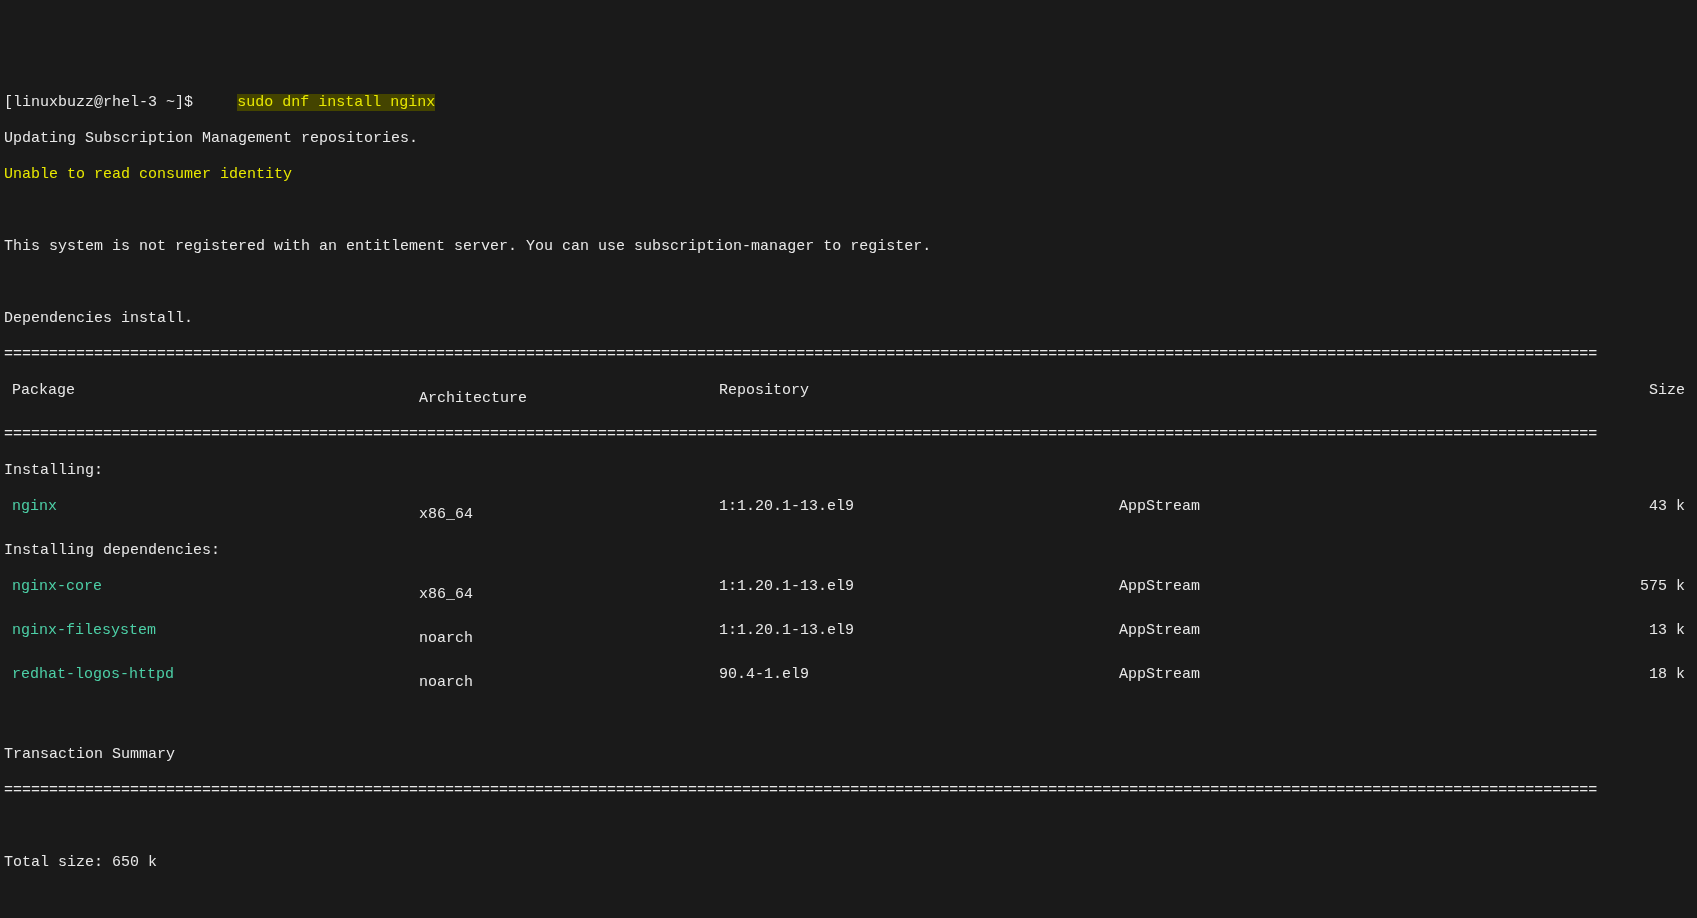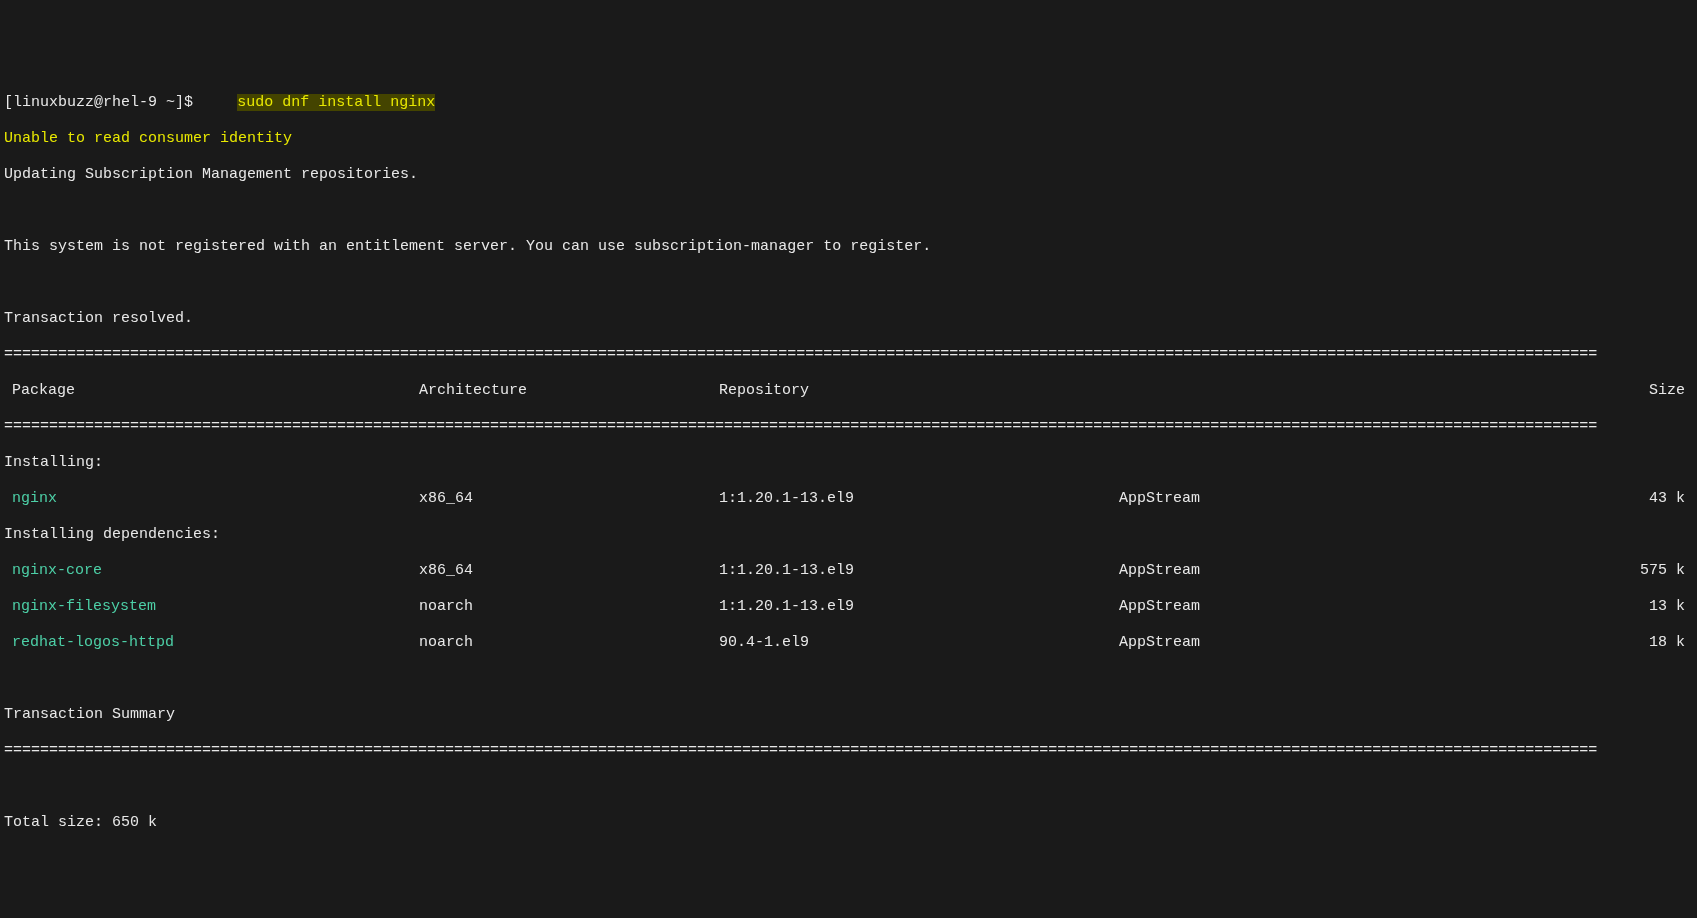--- a/index.html
+++ b/index.html
@@ -14,39 +14,39 @@
       overflow-x: hidden;
     }
     .yellow { color: #e8e800; }
     .green { color: #4dd0a7; }
     .prompt-bracket { color: #e8e8e8; }
     .highlight-bg { background: #444400; color: #e8e800; margin-left: 35px; }
     .line { display: block; }
     .divider { letter-spacing: 0; overflow: hidden; width: 100%; }
     .pkg-row { display: flex; }
     .col-pkg { width: 415px; flex-shrink: 0; }
-    .col-arch { width: 300px; flex-shrink: 0; }
+    .col-arch { width: 300px; flex-shrink: 0; margin-top: 8px; }
     .col-ver { width: 400px; flex-shrink: 0; }
     .col-repo { width: 310px; flex-shrink: 0; }
     .col-size { flex: 1; text-align: right; padding-right: 8px; }
     .indent { padding-left: 8px; }
   </style>
 </head>
 <body>
 
 
 
 <div>
-<span class="line"><span class="prompt-bracket">[</span><span>linuxbuzz@rhel-9</span><span class="prompt-bracket"> </span><span>~</span><span class="prompt-bracket">]</span><span>$</span> <span class="highlight-bg">sudo dnf install nginx</span></span>
+<span class="line"><span class="prompt-bracket">[</span><span>linuxbuzz@rhel-3</span><span class="prompt-bracket"> </span><span>~</span><span class="prompt-bracket">]</span><span>$</span> <span class="highlight-bg">sudo dnf install nginx</span></span>
+<span class="line">Updating Subscription Management repositories.</span>
 <span class="line yellow">Unable to read consumer identity</span>
-<span class="line">Updating Subscription Management repositories.</span>
 <span class="line"> </span>
 <span class="line">This system is not registered with an entitlement server. You can use subscription-manager to register.</span>
 <span class="line"> </span>
-<span class="line">Transaction resolved.</span>
+<span class="line">Dependencies install.</span>
 <span class="line divider">=================================================================================================================================================================================</span>
 <div class="pkg-row">
   <span class="col-pkg indent">Package</span>
   <span class="col-arch">Architecture</span>
   <span class="col-repo">Repository</span>
   <span class="col-size">Size</span>
 </div>
 <span class="line divider">=================================================================================================================================================================================</span>
 <span class="line">Installing:</span>
 <div class="pkg-row">

